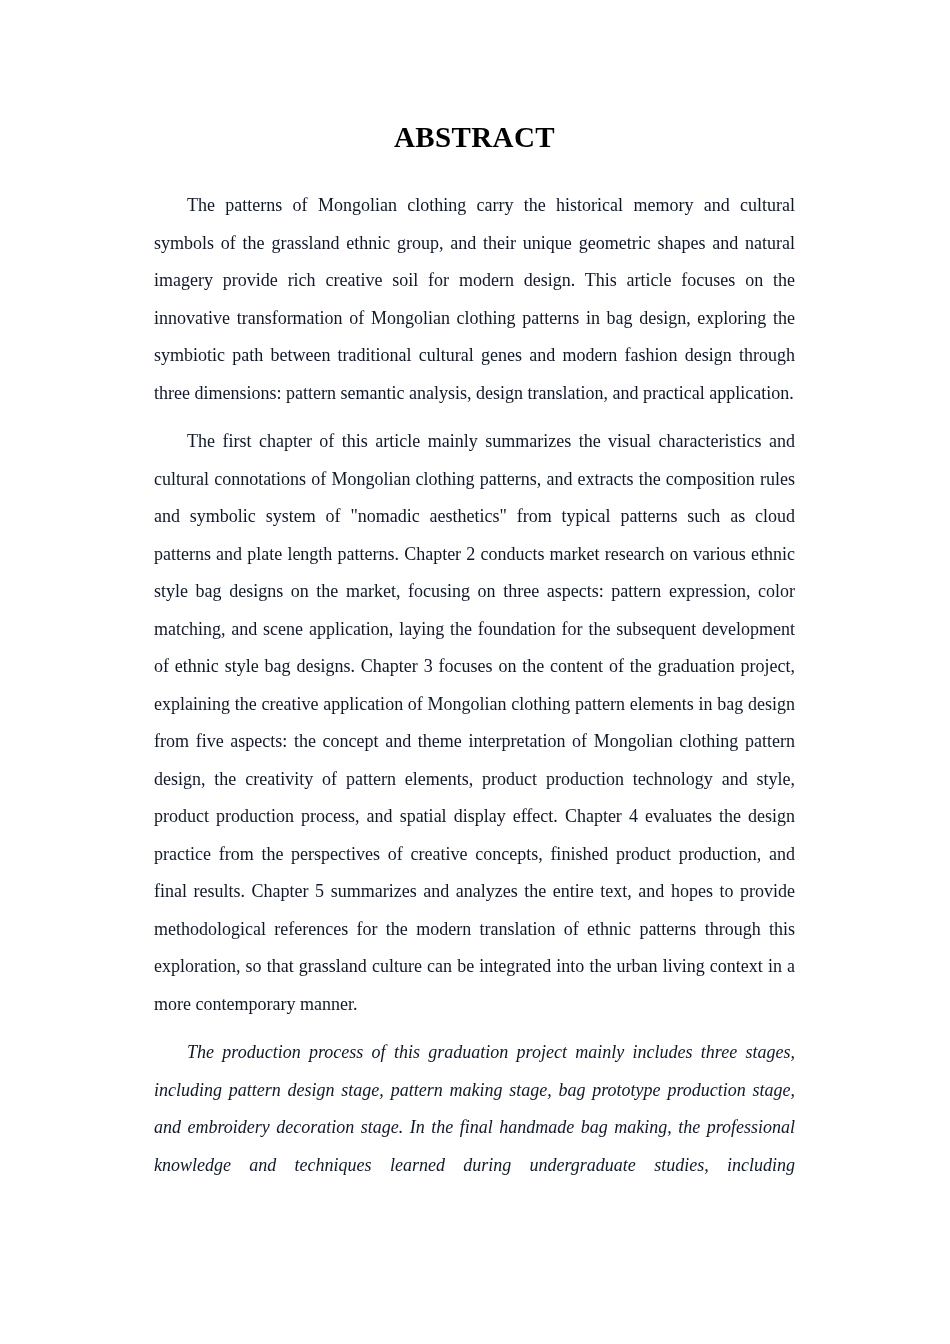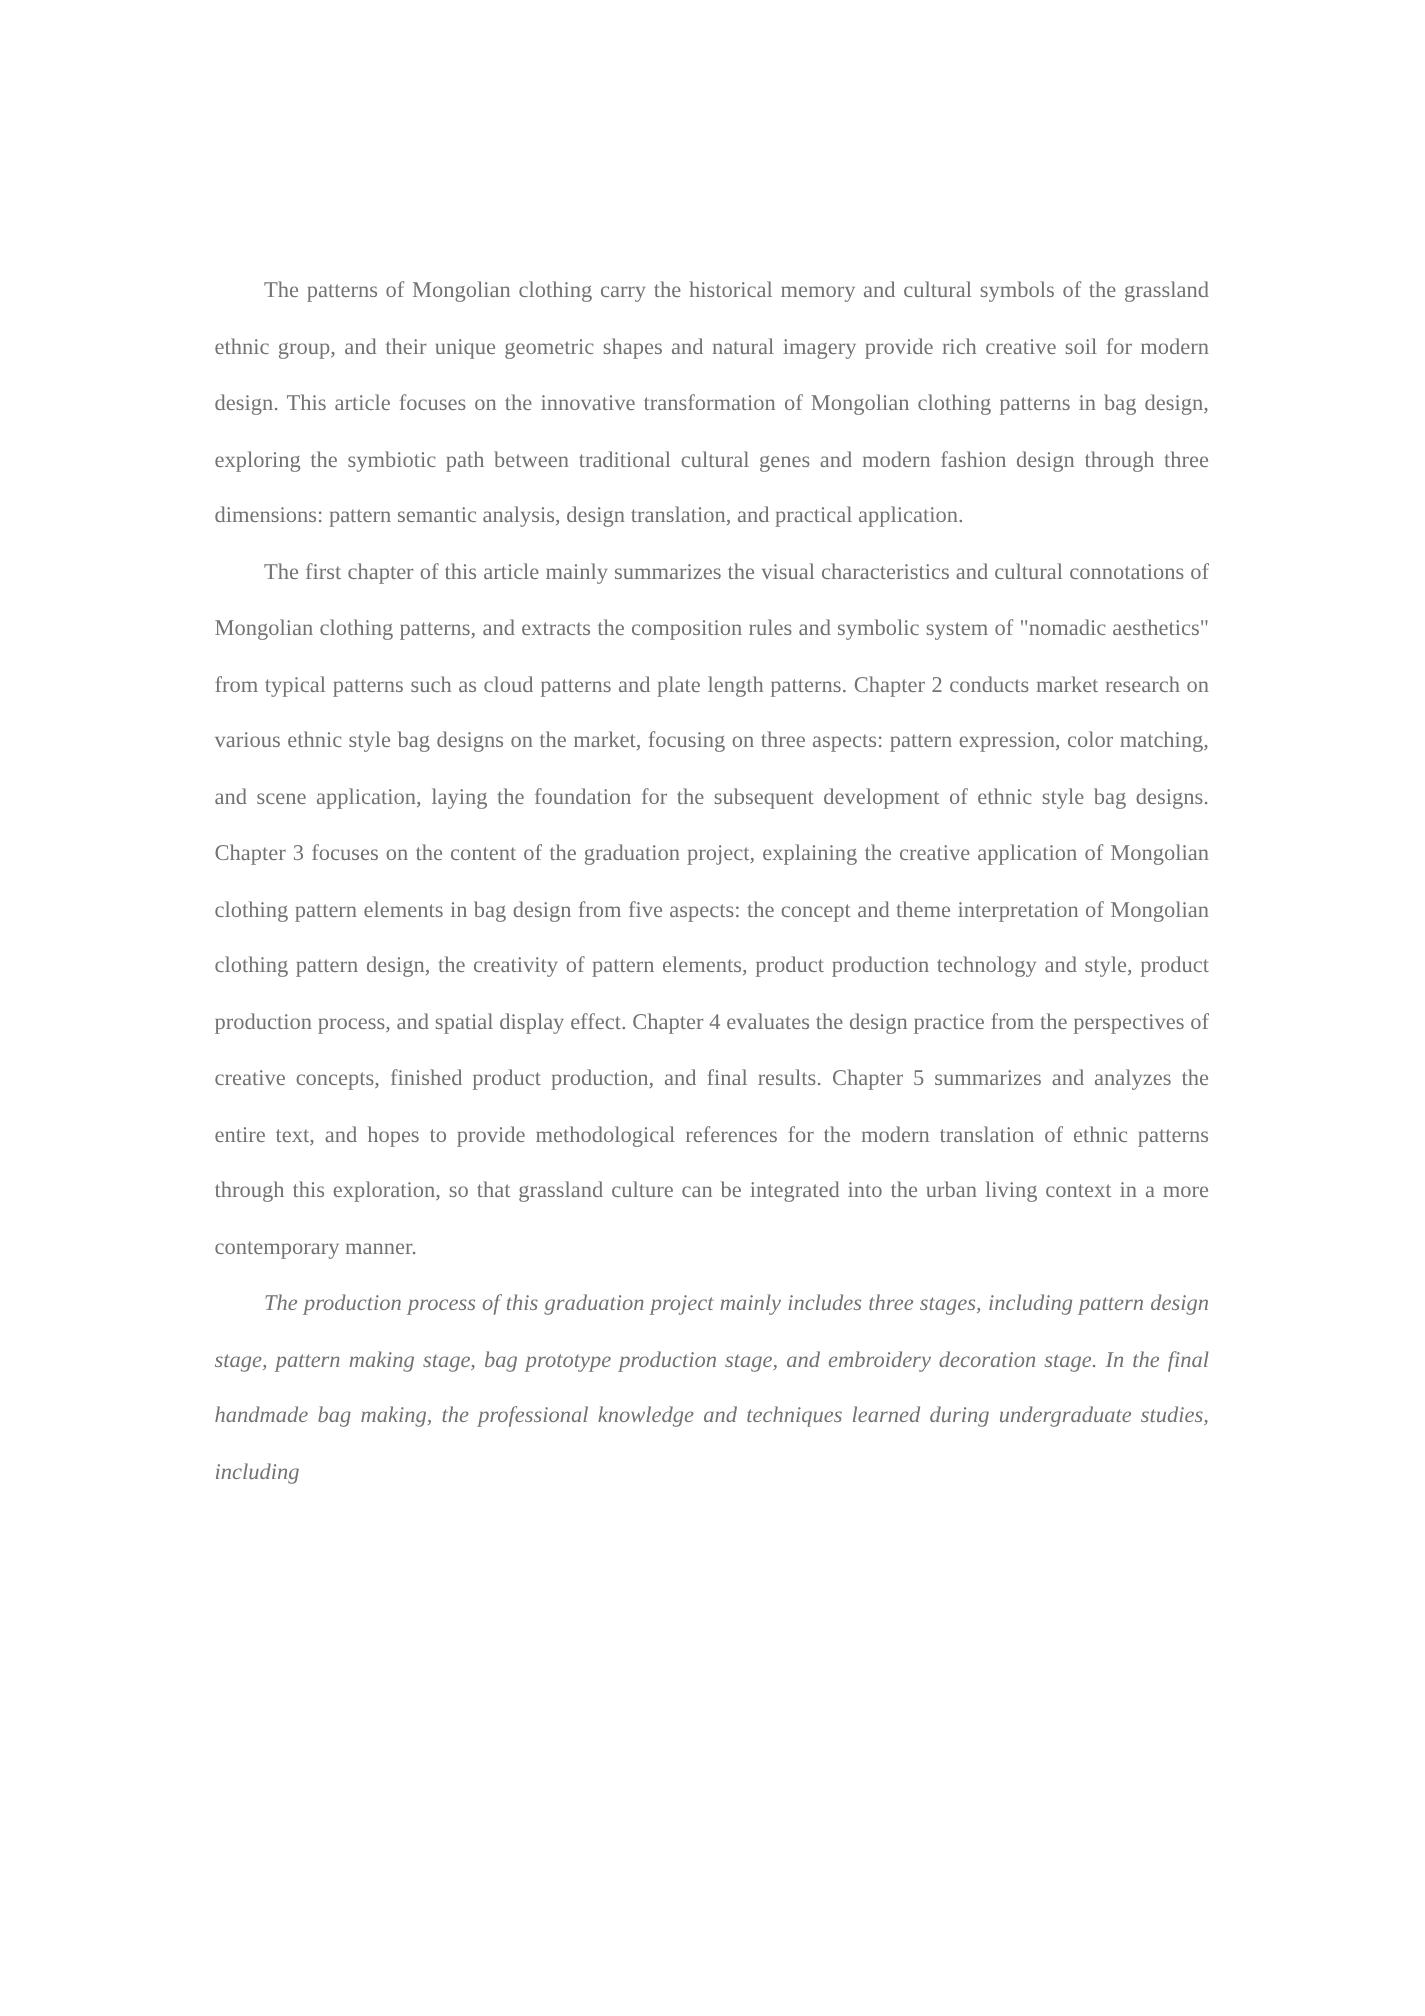--- a/index.html
+++ b/index.html
@@ -41,44 +41,45 @@
   }
 
   .body-block {
     position: absolute;
     left: 143px;
     top: 176px;
     width: 663px;
   }
 
   .para {
-    margin: 0;
+    margin: 11px;
     padding: 0;
     text-align: justify;
     text-justify: inter-word;
     text-indent: 33px;
     font-family: "Liberation Serif", "DejaVu Serif", serif;
-    font-size: 15px;
+    font-size: 18px;
     line-height: 37.5px;
-    color: #737373;
+    color: #0f172a;
     
     transform-origin: left top;
   }
 
   
   .para.clipped {
     text-align-last: justify;
     font-style: italic;
   }
 </style>
 </head>
 <body>
 
 <div class="page">
 
+  <div class="doc-title">ABSTRACT</div>
 
   <div class="body-block">
     <p class="para">The patterns of Mongolian clothing carry the historical memory and cultural symbols of the grassland ethnic group, and their unique geometric shapes and natural imagery provide rich creative soil for modern design. This article focuses on the innovative transformation of Mongolian clothing patterns in bag design, exploring the symbiotic path between traditional cultural genes and modern fashion design through three dimensions: pattern semantic analysis, design translation, and practical application.</p>
     <p class="para">The first chapter of this article mainly summarizes the visual characteristics and cultural connotations of Mongolian clothing patterns, and extracts the composition rules and symbolic system of "nomadic aesthetics" from typical patterns such as cloud patterns and plate length patterns. Chapter 2 conducts market research on various ethnic style bag designs on the market, focusing on three aspects: pattern expression, color matching, and scene application, laying the foundation for the subsequent development of ethnic style bag designs. Chapter 3 focuses on the content of the graduation project, explaining the creative application of Mongolian clothing pattern elements in bag design from five aspects: the concept and theme interpretation of Mongolian clothing pattern design, the creativity of pattern elements, product production technology and style, product production process, and spatial display effect. Chapter 4 evaluates the design practice from the perspectives of creative concepts, finished product production, and final results. Chapter 5 summarizes and analyzes the entire text, and hopes to provide methodological references for the modern translation of ethnic patterns through this exploration, so that grassland culture can be integrated into the urban living context in a more contemporary manner.</p>
     <p class="para clipped">The production process of this graduation project mainly includes three stages, including pattern design stage, pattern making stage, bag prototype production stage, and embroidery decoration stage. In the final handmade bag making, the professional knowledge and techniques learned during undergraduate studies, including</p>
   </div>
 
 </div>
 
 </body></html>

